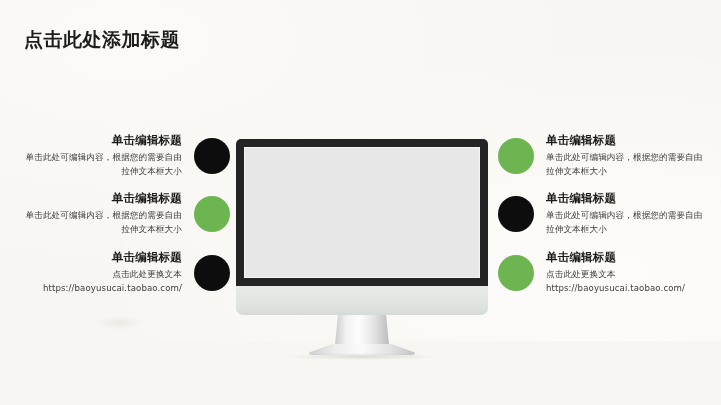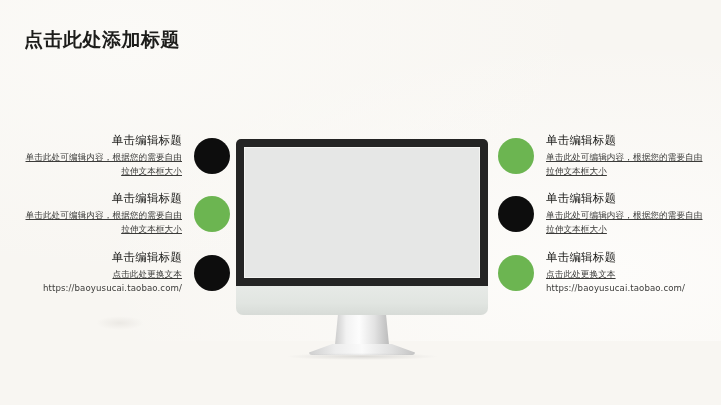--- a/index.html
+++ b/index.html
@@ -57,32 +57,31 @@
   .bullet-dot.green { background: #6cb551; }
 
   .feature-text {
     width: 160px;
   }
   .feature.left .feature-text  { text-align: right; }
   .feature.right .feature-text { text-align: left; }
 
   .feature-heading {
     font-size: 11.5px;
-    font-weight: normal;
+    font-weight: bold;
     color: #1a1a18;
     line-height: 1.5;
     margin-bottom: 2px;
     letter-spacing: 0.2px;
   }
   .feature-body {
     font-size: 8.6px;
     color: #3b3b39;
     line-height: 1.62;
     letter-spacing: 0.1px;
-    text-decoration: underline;
   }
   .feature-link {
     font-size: 8.6px;
     color: #3b3b39;
     line-height: 1.62;
     letter-spacing: 0.1px;
     text-decoration: none;
     display: block;
   }
 

